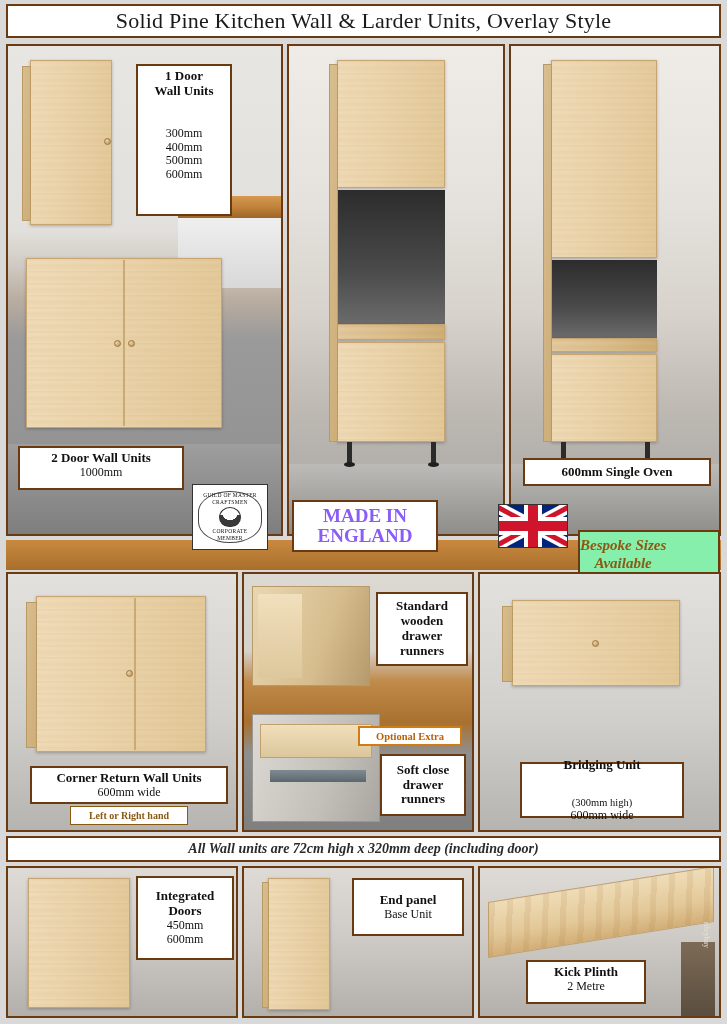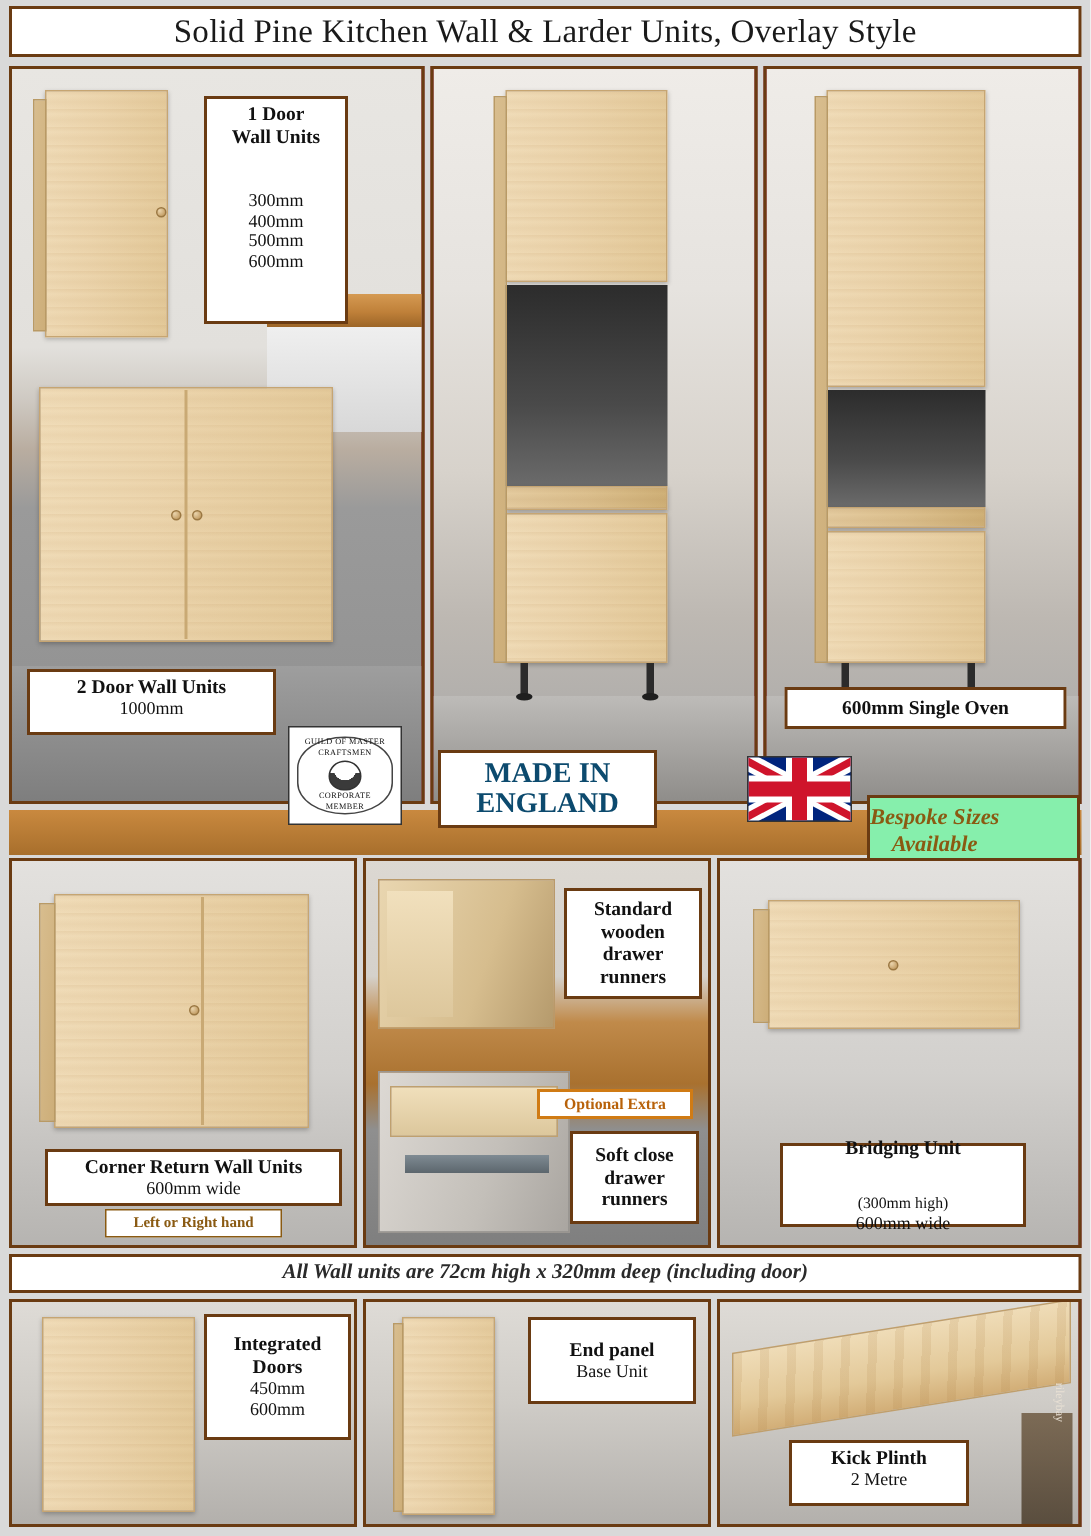--- a/index.html
+++ b/index.html
@@ -33,21 +33,21 @@
     color: #1a1a1a;
     letter-spacing: .2px;
     white-space: nowrap;
   }
 
   
   .panel {
     position: absolute;
     border: 2px solid #6a3b12;
     overflow: hidden;
-    background: #7f1d1d;
+    background: #404040;
   }
 
   
   .label-box {
     position: absolute;
     background: #ffffff;
     border: 2px solid #6a3b12;
     text-align: center;
     color: #111;
     line-height: 1.15;
@@ -165,21 +165,21 @@
   }
   .made-box {
     position: absolute;
     background: #ffffff;
     border: 2px solid #6a3b12;
     display: flex; align-items: center; justify-content: center;
     text-align: center;
     font-weight: bold;
     font-size: 19px;
     line-height: 1.05;
-    color: #0c4a6e;
+    color: #8b5cf6;
   }
   .flag {
     position: absolute;
     background: #00247d;
     border: 1px solid #333;
     overflow: hidden;
   }
   .flag .d1, .flag .d2 {
     position: absolute; left: 50%; top: 50%;
     width: 150%; height: 12px;

